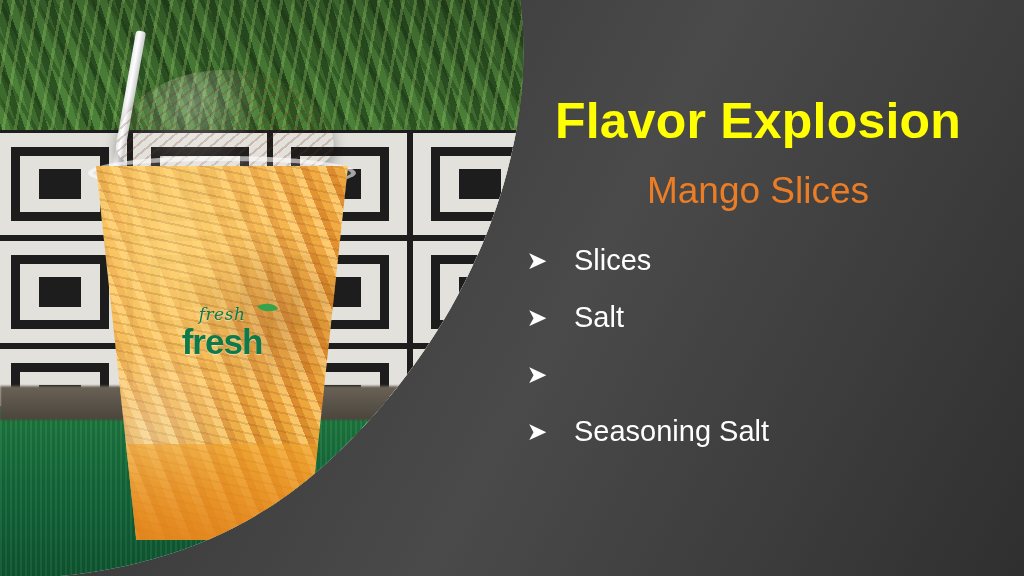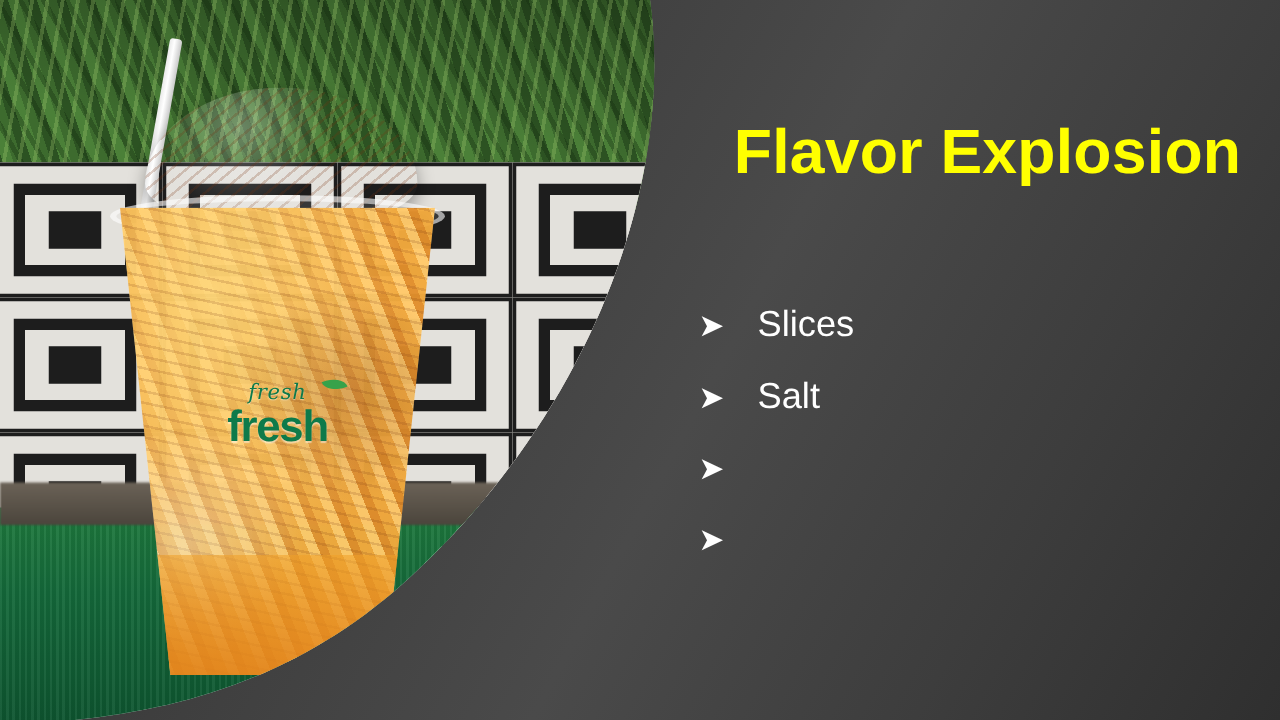--- a/index.html
+++ b/index.html
@@ -230,21 +230,21 @@
     width: 18px;
     height: 11px;
     background: #37a24a;
     border-radius: 0 100% 0 100%;
     transform: rotate(-22deg);
   }
 
   
   .content {
     position: absolute;
-    left: 520px;
+    left: 488px;
     top: 0;
     width: 504px;
     height: 576px;
   }
   .title {
     position: absolute;
     left: 40px;
     top: 92px;
     width: 460px;
     text-align: center;
@@ -336,32 +336,34 @@
           <div class="mangos">fresh</div>
           <div class="leaf"></div>
         </div>
       </div>
 
     </div>
   </div>
 
   <div class="content">
     <div class="title">Flavor Explosion</div>
+    <div class="subtitle">Mango Slices</div>
 
     <ul class="bullets">
       <li>
         <span class="marker">➤</span>
         <span class="label">Slices</span>
       </li>
       <li>
         <span class="marker">➤</span>
         <span class="label">Salt</span>
       </li>
       <li>
         <span class="marker">➤</span>
       </li>
       <li>
         <span class="marker">➤</span>
+        <span class="label">Seasoning Salt</span>
       </li>
     </ul>
   </div>
 
 </div>
 
 </body></html>

